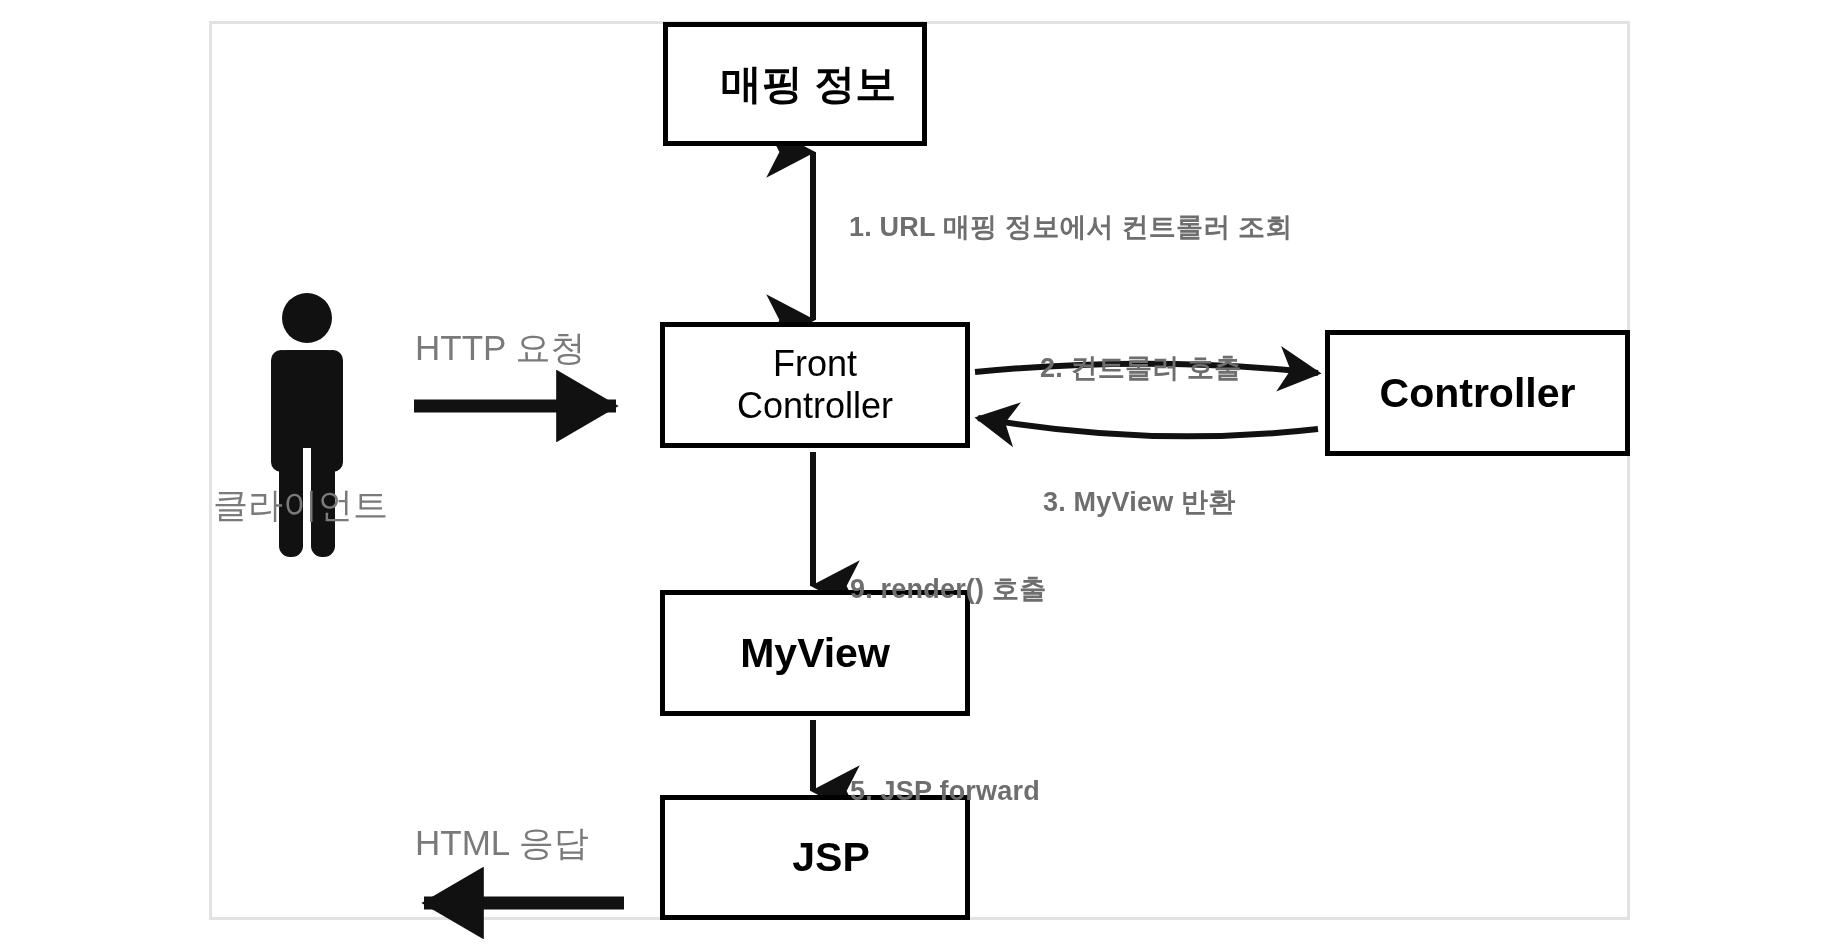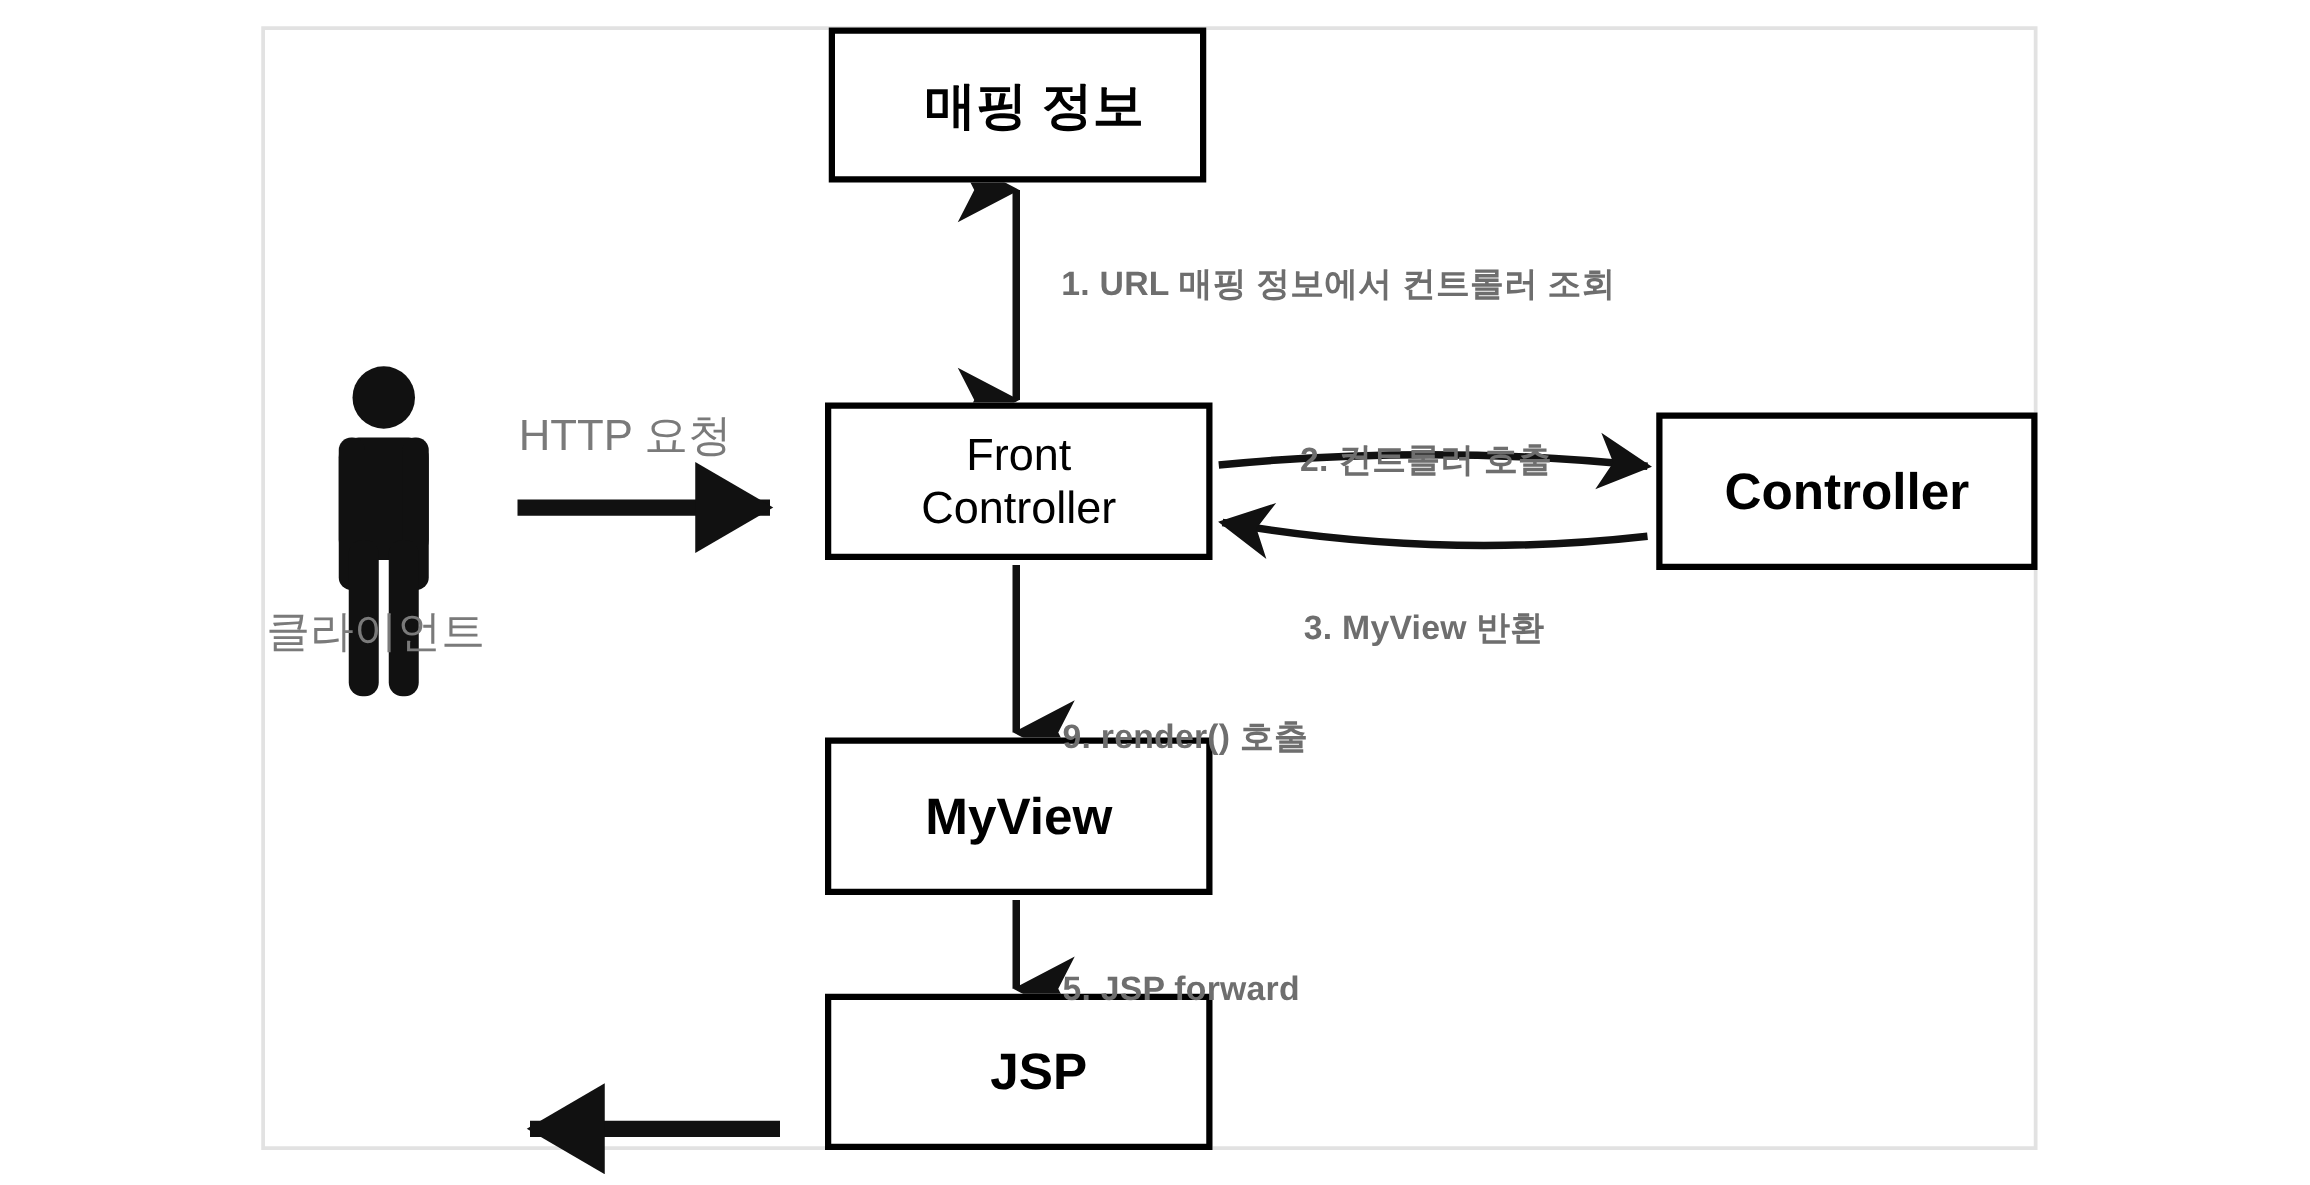--- a/index.html
+++ b/index.html
@@ -41,21 +41,21 @@
     justify-content: center;
     text-align: center;
     color: #000000;
     line-height: 1.18;
   }
   .box-label {
     display: block;
     white-space: pre-line;
   }
 
-  #box-mapping      { left: 663px; top: 22px;  width: 302px; height: 124px; padding-left: 27px; }
+  #box-mapping      { left: 663px; top: 22px;  width: 264px; height: 124px; padding-left: 27px; }
   #box-front        { left: 660px; top: 322px; width: 310px; height: 126px; }
   #box-controller   { left: 1325px; top: 330px; width: 305px; height: 126px; }
   #box-myview       { left: 660px; top: 590px; width: 310px; height: 126px; text-align: right; }
   #box-jsp          { left: 660px; top: 795px; width: 310px; height: 125px; padding-left: 32px; }
 
   .t-mapping    { font-size: 41px; font-weight: 700; }
   .t-front      { font-size: 36px; font-weight: 400; }
   .t-controller { font-size: 41px; font-weight: 700; }
   .t-myview     { font-size: 41px; font-weight: 700; }
   .t-jsp        { font-size: 41px; font-weight: 700; }
@@ -181,14 +181,15 @@
   </div>
 
   <div class="step-label" id="label-step1">1. URL 매핑 정보에서 컨트롤러 조회</div>
   <div class="step-label" id="label-step2">2. 컨트롤러 호출</div>
   <div class="step-label" id="label-step3">3. MyView 반환</div>
   <div class="step-label" id="label-step4">9. render() 호출</div>
   <div class="step-label" id="label-step5">5. JSP forward</div>
 
   <div class="plain-label" id="label-client">클라이언트</div>
   <div class="plain-label" id="label-http">HTTP 요청</div>
+  <div class="plain-label" id="label-response">HTML 응답</div>
 
 </div>
 
 </body></html>

